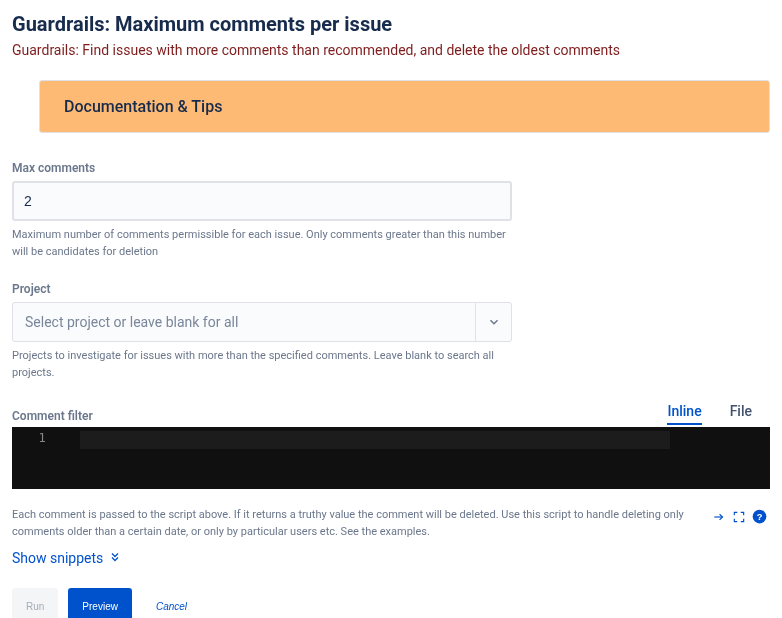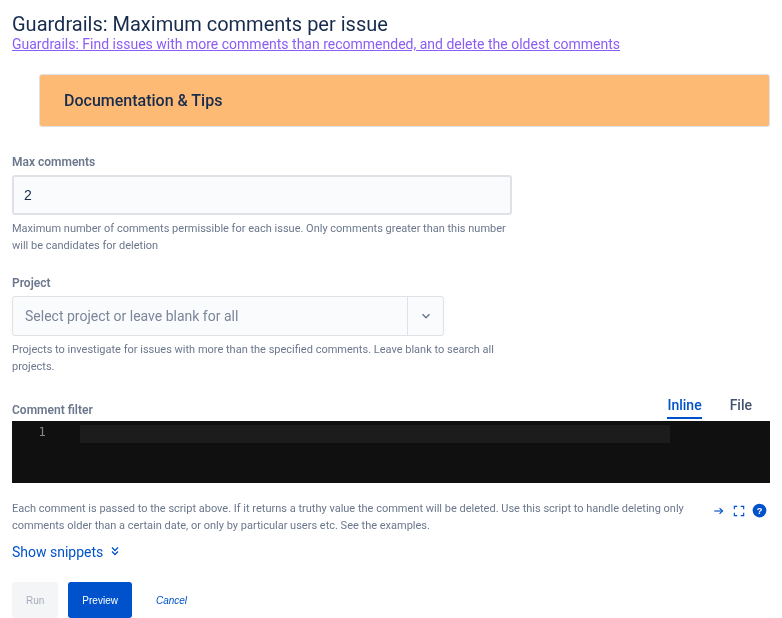--- a/index.html
+++ b/index.html
@@ -6,29 +6,28 @@
   body {
     font-family: -apple-system, BlinkMacSystemFont, "Segoe UI", Roboto, Helvetica, Arial, sans-serif;
     font-size: 14px;
     color: #172B4D;
     background: #fff;
     padding: 12px 12px 24px 12px;
     width: 782px;
   }
   h1.page-title {
     font-size: 20px;
-    font-weight: 400;
-    color: #172B4D;
-    margin-bottom: 0;
+    font-weight: 700;
+    color: #172B4D;
+    margin-bottom: 6px;
   }
   .subtitle {
     font-size: 14px;
-    color: #8b5cf6;
+    color: #7f1d1d;
     margin-bottom: 22px;
-    text-decoration: underline;
   }
   .panel {
     border: 1px solid #DFE1E6;
     border-radius: 3px;
     padding: 16px 24px;
     font-size: 16px;
     font-weight: 500;
     color: #172B4D;
     margin-bottom: 28px;
     background: #fdba74;
@@ -52,21 +51,21 @@
   }
   .help-text {
     font-size: 11px;
     color: #6B778C;
     margin-top: 6px;
     line-height: 1.5;
     max-width: 500px;
   }
   .field-group { margin-bottom: 22px; }
   .select-wrap {
-    width: 432px;
+    width: 500px;
     height: 40px;
     border: 1px solid #DFE1E6;
     border-radius: 3px;
     background: #FAFBFC;
     display: flex;
     align-items: center;
     position: relative;
   }
   .select-text {
     flex: 1;

